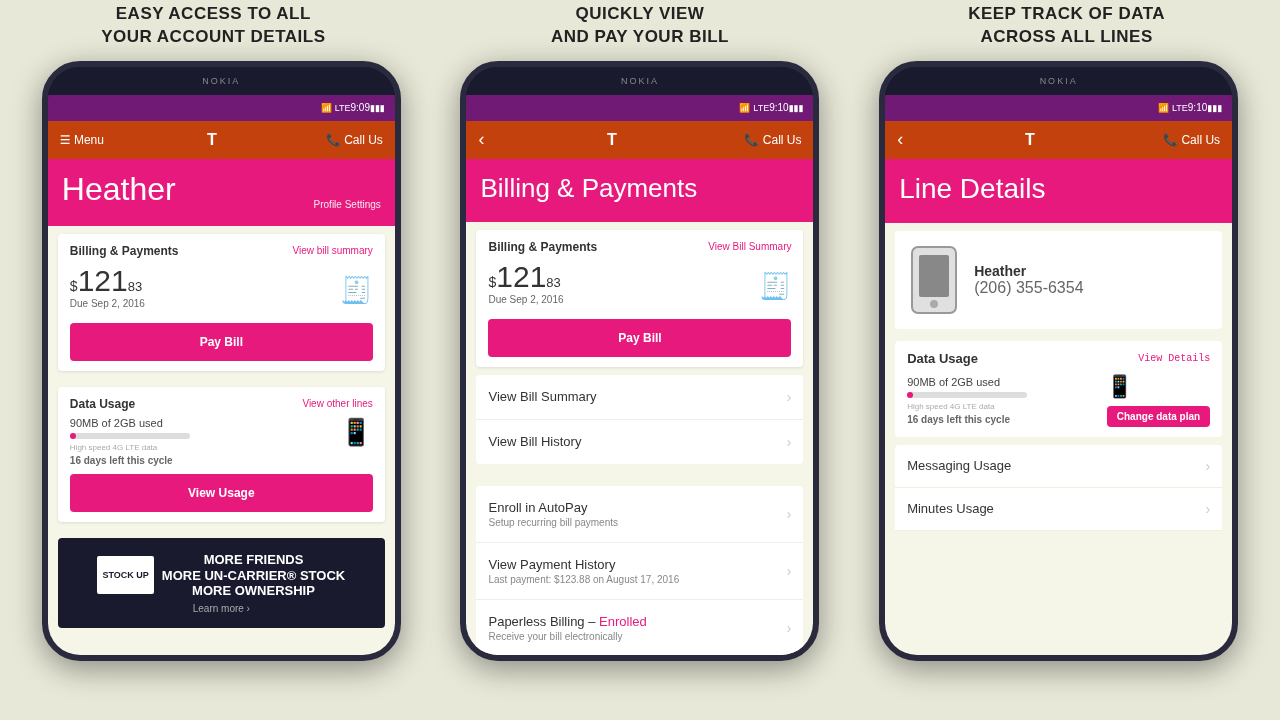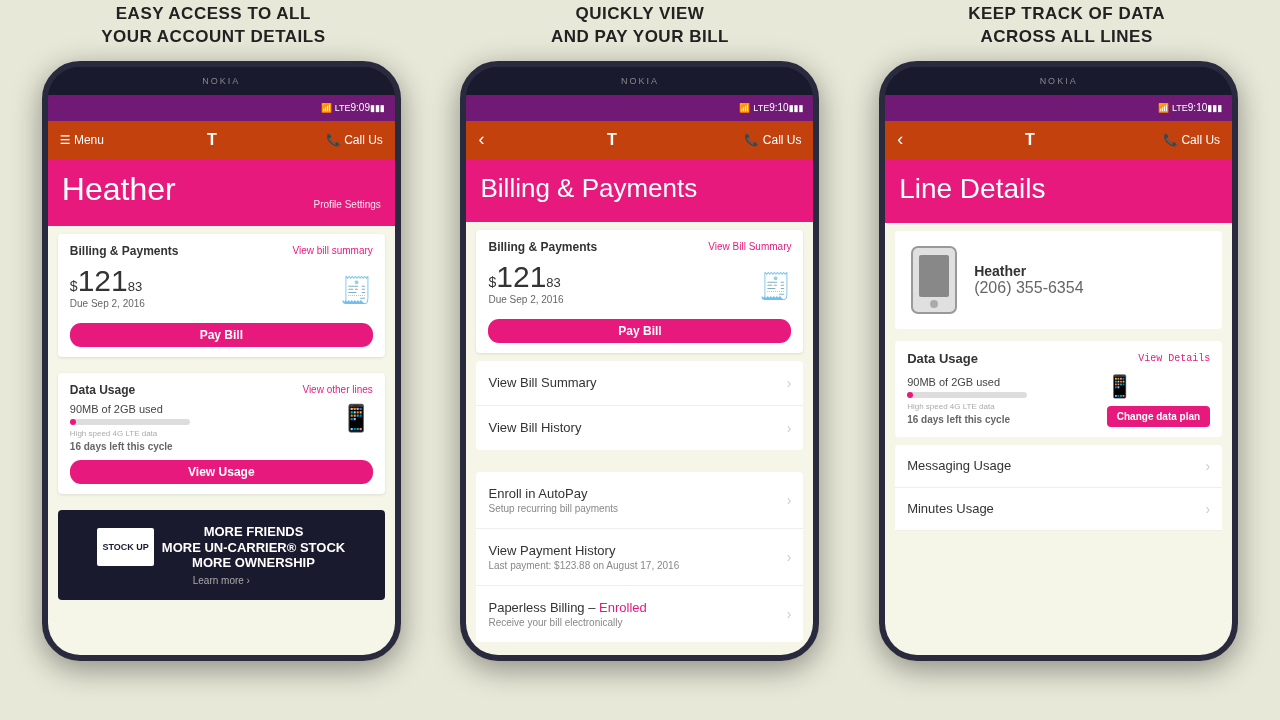--- a/index.html
+++ b/index.html
@@ -203,22 +203,22 @@
     .due-date {
       font-size: 10px;
       color: #666;
       margin-bottom: 8px;
     }
 
     .pay-btn {
       background: #e8197d;
       color: white;
       border: none;
-      border-radius: 11px;
-      padding: 5px 18px;
+      border-radius: 4px;
+      padding: 12px 18px;
       font-size: 12px;
       cursor: pointer;
       font-weight: bold;
       width: 100%;
     }
 
     .data-usage-row {
       display: flex;
       justify-content: space-between;
       align-items: flex-start;

